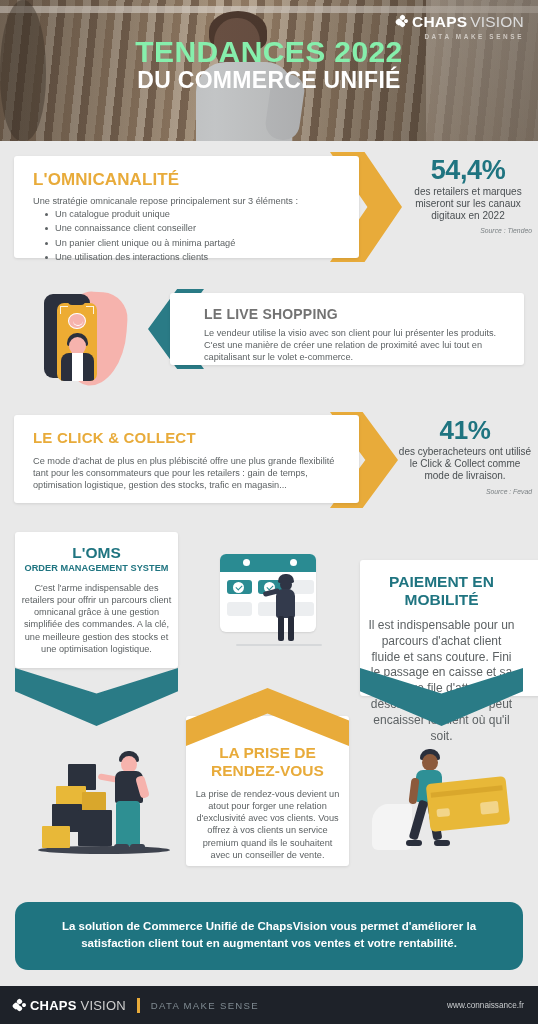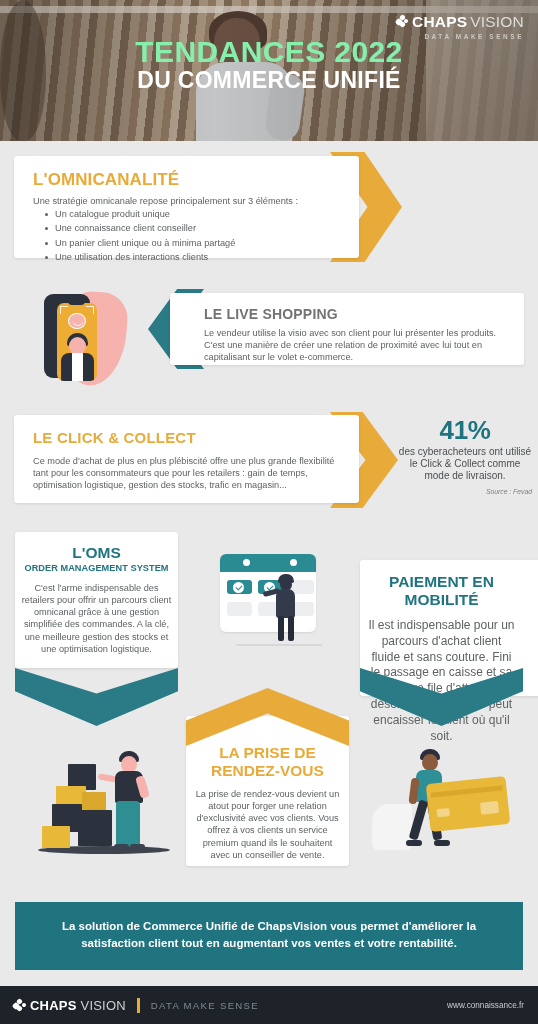--- a/index.html
+++ b/index.html
@@ -167,21 +167,21 @@
   .cp-arm{position:absolute;left:30px;top:36px;width:8px;height:26px;background:#8c5a3c;border-radius:4px;transform:rotate(7deg);}
   .cp-card{position:absolute;left:48px;top:38px;width:80px;height:48px;background:#e8b838;border-radius:5px;transform:rotate(-6deg);}
   .cp-stripe{position:absolute;left:4px;top:9px;width:72px;height:5px;background:#d9a72c;}
   .cp-chip{position:absolute;left:8px;top:26px;width:13px;height:8px;background:#f2d58a;border-radius:2px;}
   .cp-logo{position:absolute;left:52px;top:24px;width:18px;height:12px;background:#f2d58a;border-radius:2px;}
   .cp-leg{position:absolute;width:9px;height:40px;background:#2a2f3c;border-radius:3px;}
   .cp-shoe{position:absolute;top:98px;width:16px;height:6px;background:#2a2f3c;border-radius:3px;}
   .cp-plant{position:absolute;left:-8px;top:62px;width:40px;height:46px;background:#f4f4f4;border-radius:40% 8% 6px 6px;}
 
   
-  #banner{position:absolute;left:15px;top:902px;width:508px;height:68px;background:#1f7480;border-radius:0;}
+  #banner{position:absolute;left:15px;top:902px;width:508px;height:68px;background:#1f7480;border-radius:13px;}
   #banner p{position:absolute;left:24px;top:16px;width:460px;text-align:center;margin:0;
       color:#fff;font-size:11.5px;font-weight:bold;line-height:1.45;}
 
   
   #botbar{position:absolute;left:0;top:986px;width:538px;height:38px;background:#1e2229;}
   #botbar .lrow{position:absolute;left:13px;top:12px;display:flex;align-items:center;gap:4px;}
   #botbar .logo-chaps{font-size:13px;color:#fff;}
   #botbar .logo-vision{font-size:13px;color:#cfcfcf;}
   #botbar .divider{width:3px;height:15px;background:#e8ab3a;margin:0 7px;}
   #botbar .tag2{font-size:9.6px;letter-spacing:1.3px;color:#7f8a91;}
@@ -226,20 +226,25 @@
   <div class="chev-r" id="chev1"></div>
   <div class="card" id="sec1">
     <div class="h-title">L'OMNICANALITÉ</div>
     <div class="intro body-txt">Une stratégie omnicanale repose principalement sur 3 éléments :</div>
     <ul>
       <li>Un catalogue produit unique</li>
       <li>Une connaissance client conseiller</li>
       <li>Un panier client unique ou à minima partagé</li>
       <li>Une utilisation des interactions clients</li>
     </ul>
+  </div>
+  <div id="stat1">
+    <div class="big">54,4%</div>
+    <div class="sub">des retailers et marques miseront sur les canaux digitaux en 2022</div>
+    <div class="src">Source : Tiendeo</div>
   </div>
 
   <div id="illu-phone">
     <div class="ph-hand"></div>
     <div class="ph-fin" style="top:26px"></div>
     <div class="ph-fin" style="top:40px"></div>
     <div class="ph-fin" style="top:54px"></div>
     <div class="ph-body">
       <div class="ph-screen">
         <div class="ph-corner" style="left:3px;top:3px;border-right:none;border-bottom:none;"></div>

